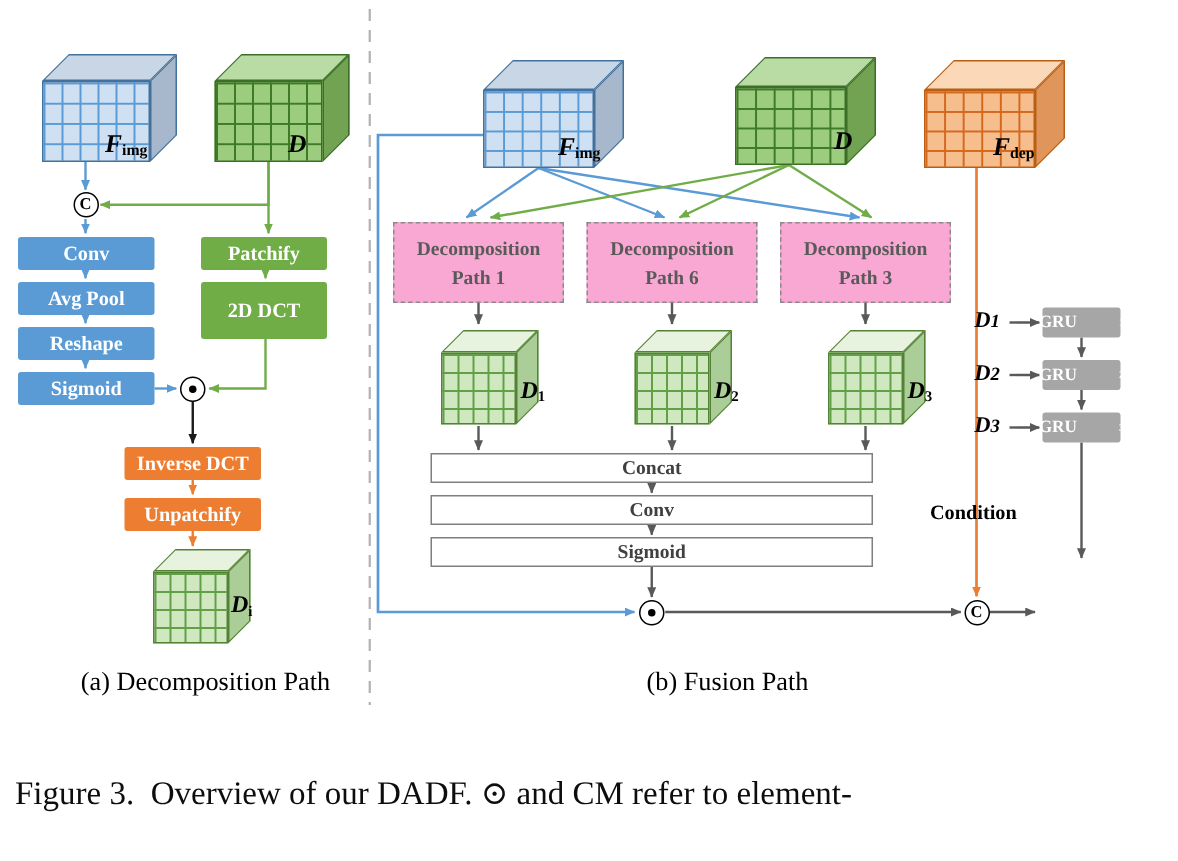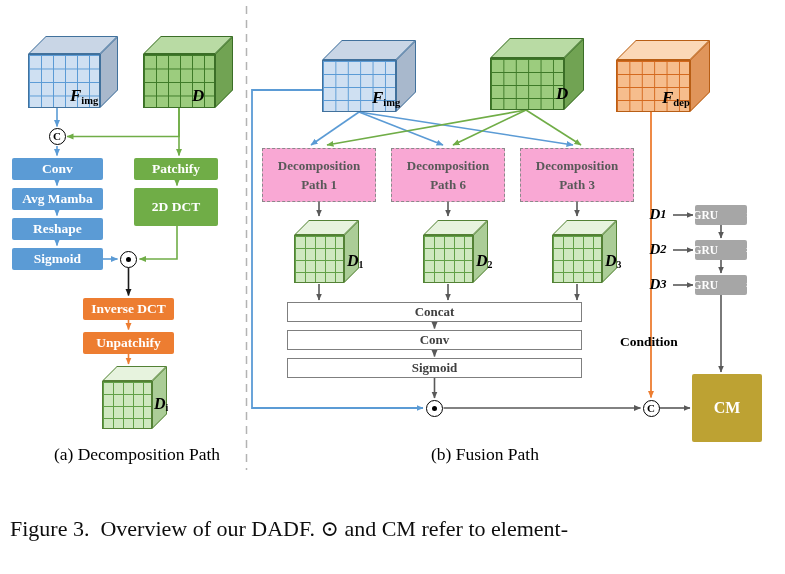--- a/index.html
+++ b/index.html
@@ -161,21 +161,21 @@
     <div class="face right"></div>
     <div class="face front"></div>
   </div>
   <div class="cubelabel" style="left:192px;top:86px"><span>D</span></div>
 
   <div class="circ" style="left:48.5px;top:128px">
       <span>C</span>
     </div>
 
   <div class="box blue" style="left:12px;top:158px;width:91px;height:22px">Conv</div>
-  <div class="box blue" style="left:12px;top:188px;width:91px;height:22px">Avg Mamba</div>
+  <div class="box blue" style="left:12px;top:188px;width:91px;height:22px">Avg Pool</div>
   <div class="box blue" style="left:12px;top:218px;width:91px;height:22px">Reshape</div>
   <div class="box blue" style="left:12px;top:248px;width:91px;height:22px">Sigmoid</div>
 
   <div class="box green" style="left:134px;top:158px;width:84px;height:22px">Patchify</div>
   <div class="box green" style="left:134px;top:188px;width:84px;height:38px">2D DCT</div>
 
   <div class="circ" style="left:120px;top:250.5px">
       <span class="dot"></span>
     </div>
 
@@ -278,21 +278,20 @@
       <span>GRU</span>
       <sub>2</sub>
     </div>
   <div class="box gray" style="left:695px;top:275px;width:52px;height:20px">
       <span>GRU</span>
       <sub>3</sub>
     </div>
 
   <div class="condlabel" style="left:620px;top:334px">Condition</div>
 
-  <div class="box gold" style="left:692px;top:374px;width:70px;height:68px">CM</div>
 
   <div class="panelcap" style="left:270px;top:444px;width:430px">(b) Fusion Path</div>
 
   <div class="figcap" style="left:10px;top:513px;width:770px">
     <div>Figure 3.&nbsp; Overview of our DADF. ⊙ and CM refer to element-</div>
   </div>
 
 </div>
 
 </body></html>

